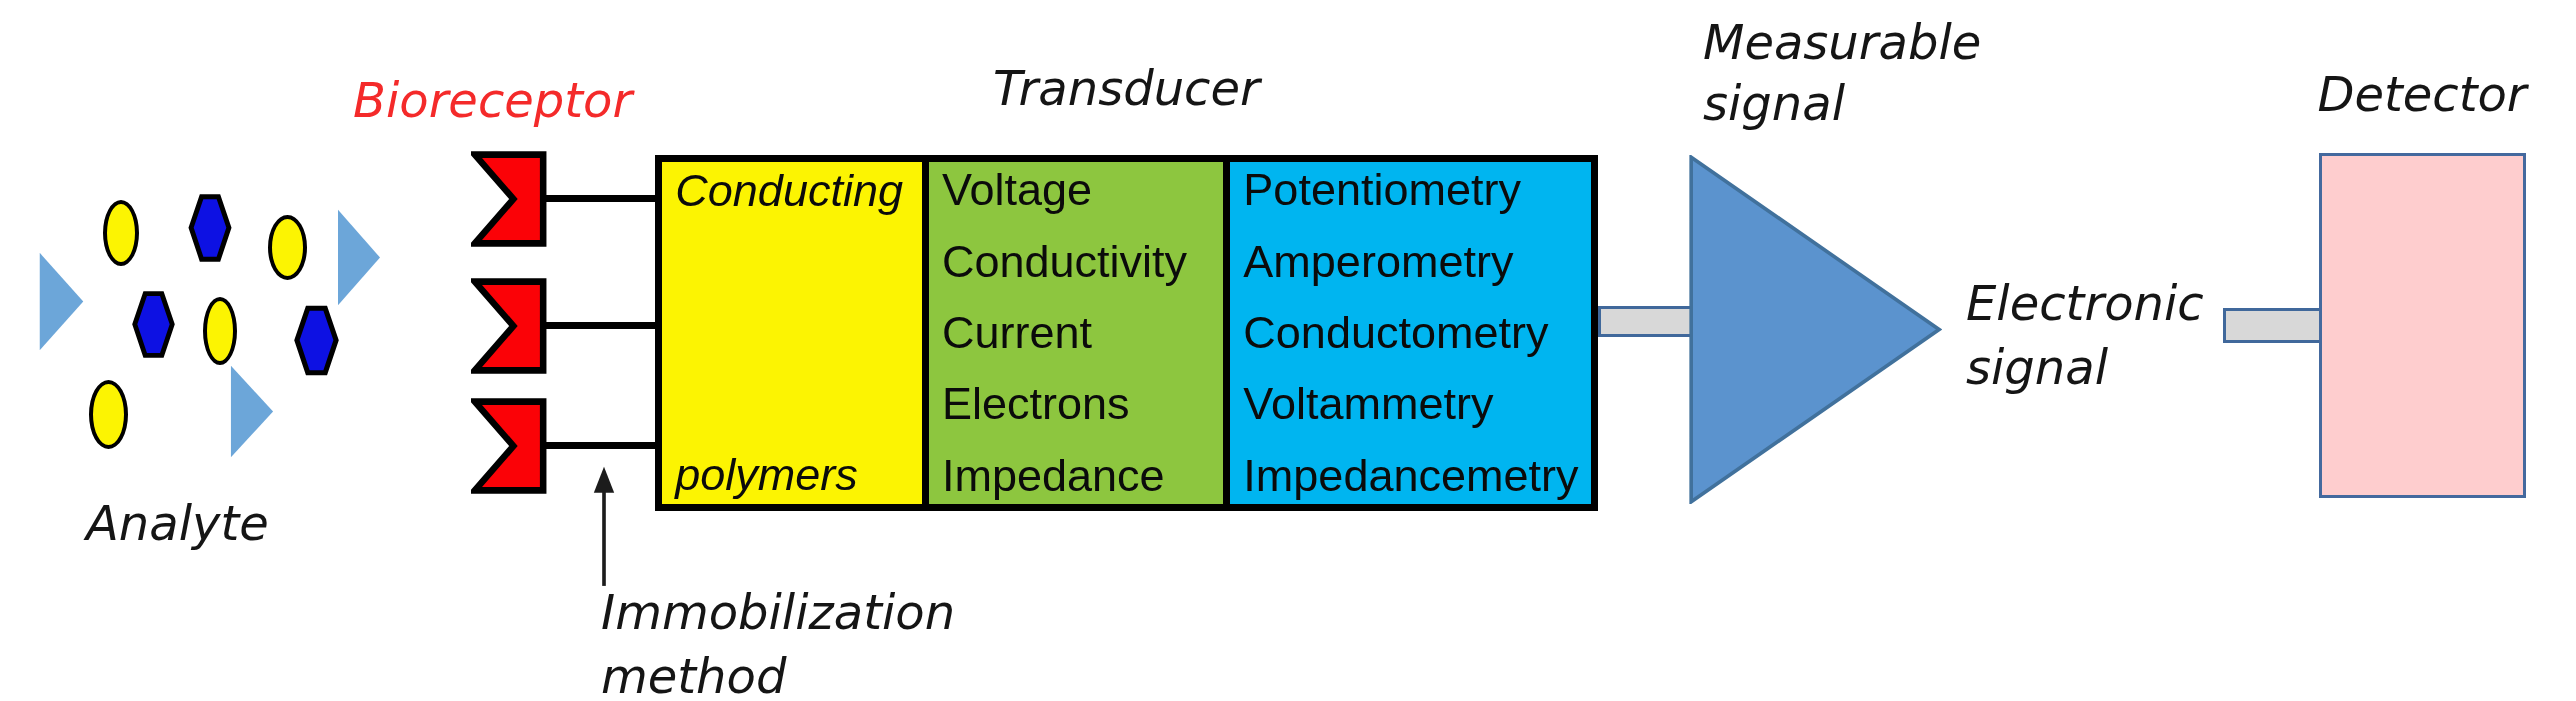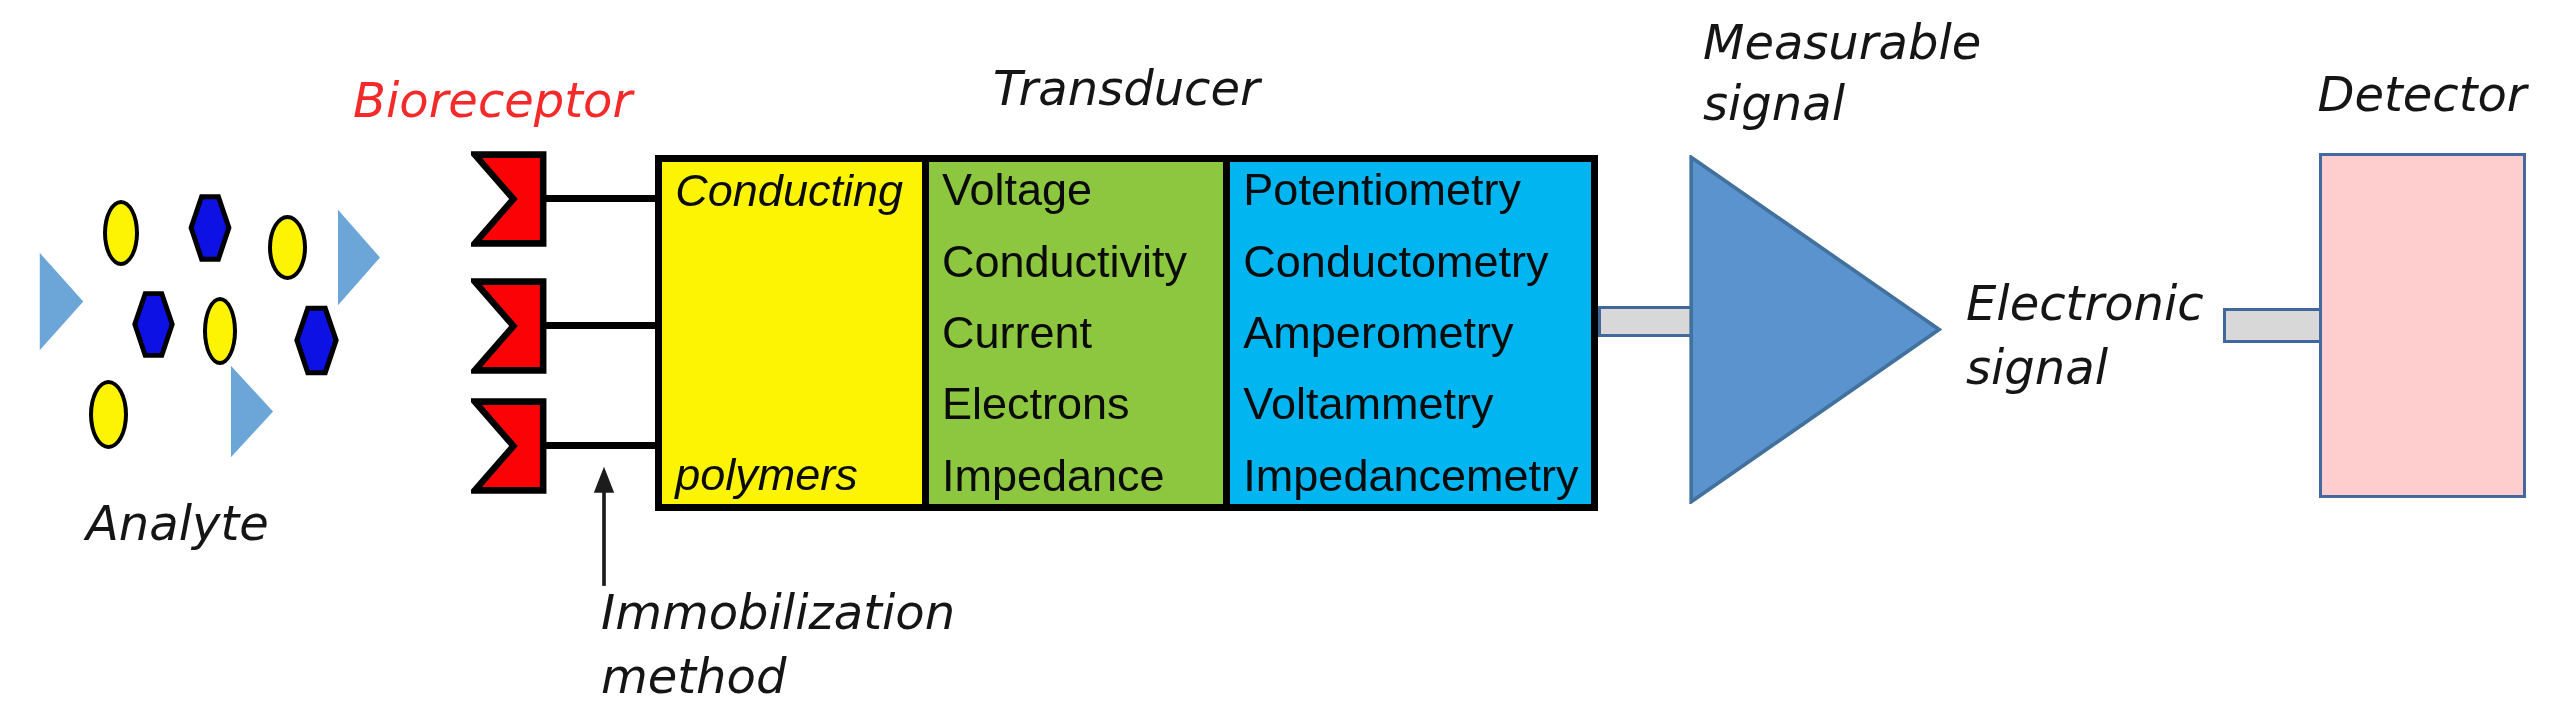--- a/index.html
+++ b/index.html
@@ -130,22 +130,22 @@
     </div>
     <div class="t-section t-green">
       <div>Voltage</div>
       <div>Conductivity</div>
       <div>Current</div>
       <div>Electrons</div>
       <div>Impedance</div>
     </div>
     <div class="t-section t-cyan">
       <div>Potentiometry</div>
+      <div>Amperometry</div>
       <div>Conductometry</div>
-      <div>Amperometry</div>
       <div>Voltammetry</div>
       <div>Impedancemetry</div>
     </div>
   </div>
 
   <svg class="abs" style="left:588px;top:465px;" width="32" height="124" viewBox="0 0 44 170">
     <line x1="22" y1="34" x2="22" y2="166" style="stroke:#1c1c1c;stroke-width:5;"></line>
     <polygon points="22,2 8,38 36,38" style="fill:#1c1c1c;"></polygon>
   </svg>
   <div class="abs hand" style="left:601px;top:580px;line-height:64px;">

